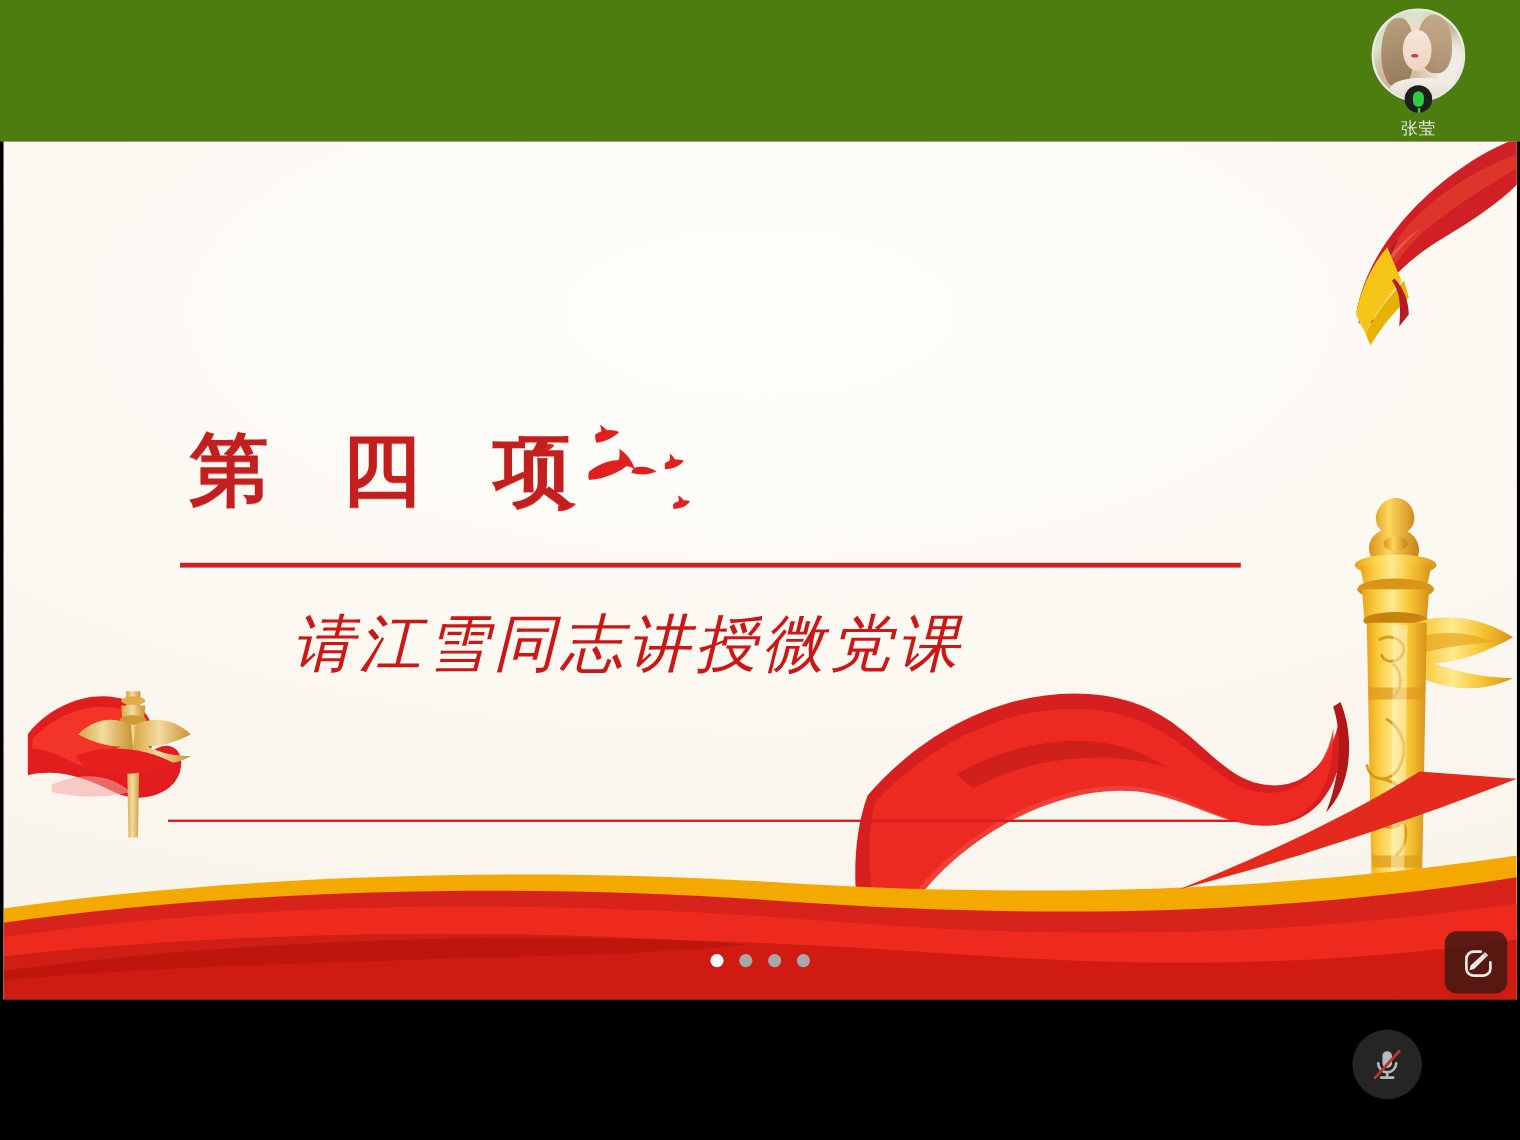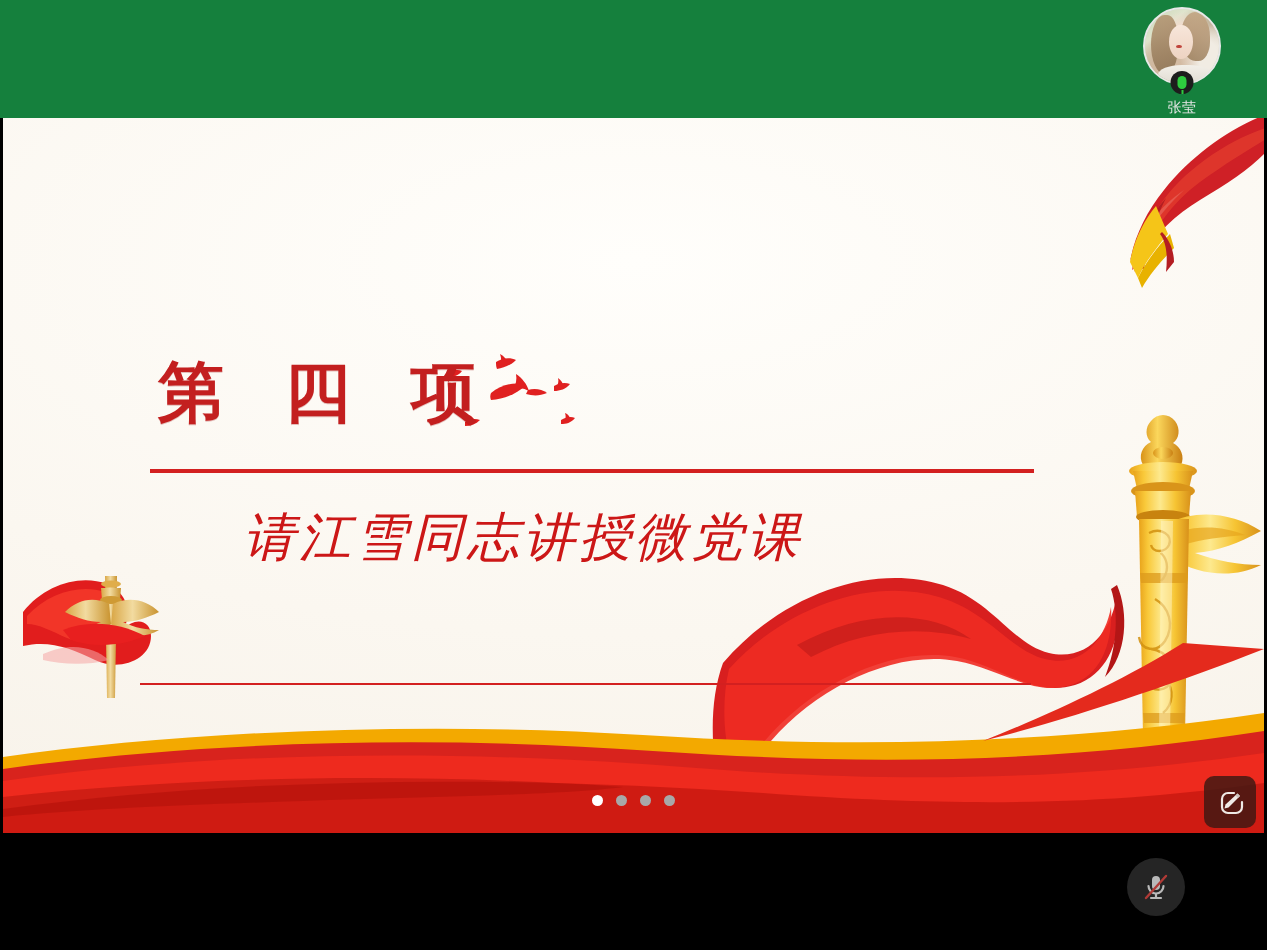--- a/index.html
+++ b/index.html
@@ -8,21 +8,21 @@
     background: #000;
     overflow: hidden;
     font-family: "Liberation Sans", "DejaVu Sans", sans-serif;
   }
 
   #app { position: relative; width: 1267px; height: 950px; background: #000; }
 
   
   .participant-strip {
     position: absolute; top: 0; left: 0; width: 1267px; height: 118px;
-    background: #15803d;
+    background: #4d7c0f;
   }
   .participant-tile {
     position: absolute; top: 4px; right: 25px;
     width: 120px; height: 112px;
     display: flex; flex-direction: column; align-items: center;
   }
   .avatar-wrap { position: relative; width: 78px; height: 78px; margin-top: 3px; }
   .avatar {
     width: 78px; height: 78px; border-radius: 50%;
     border: 2px solid #e8e8e8;

